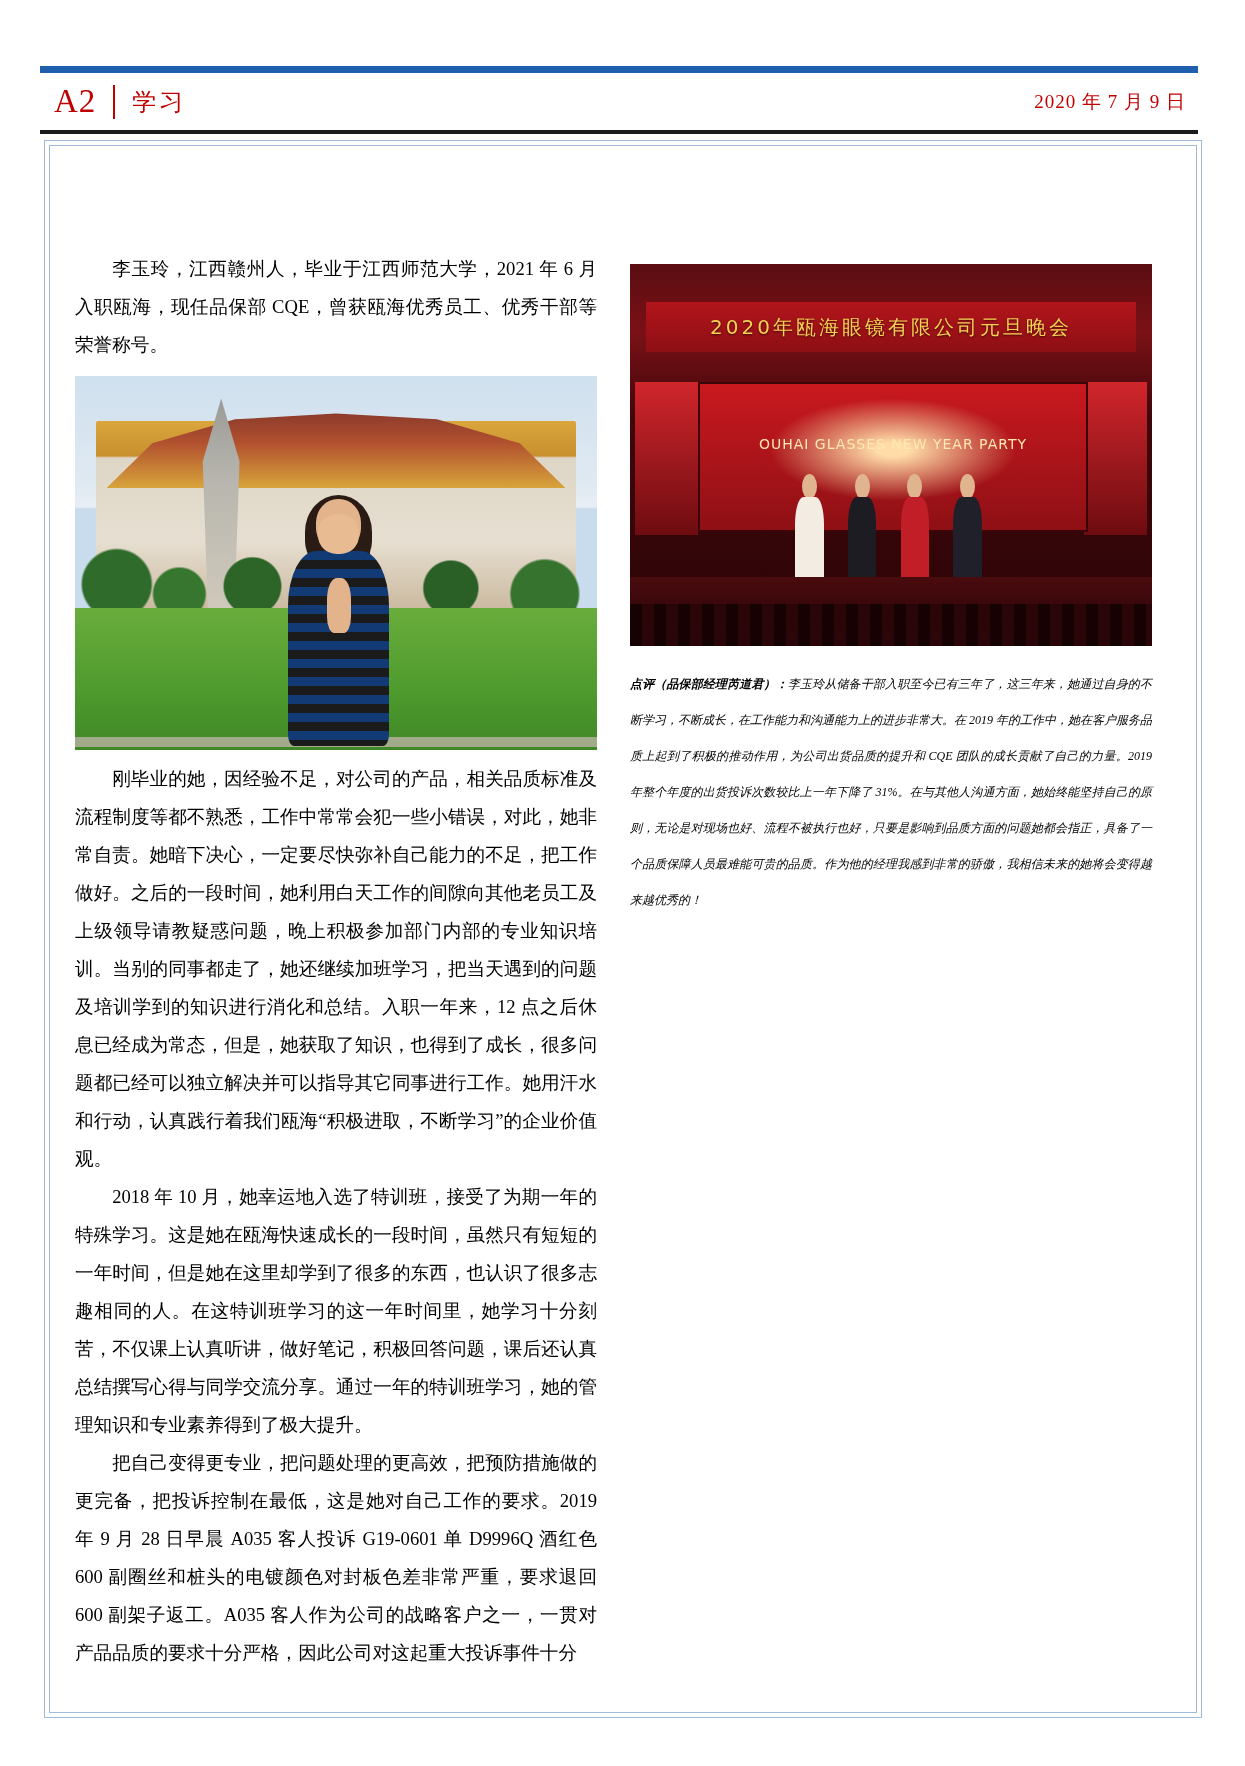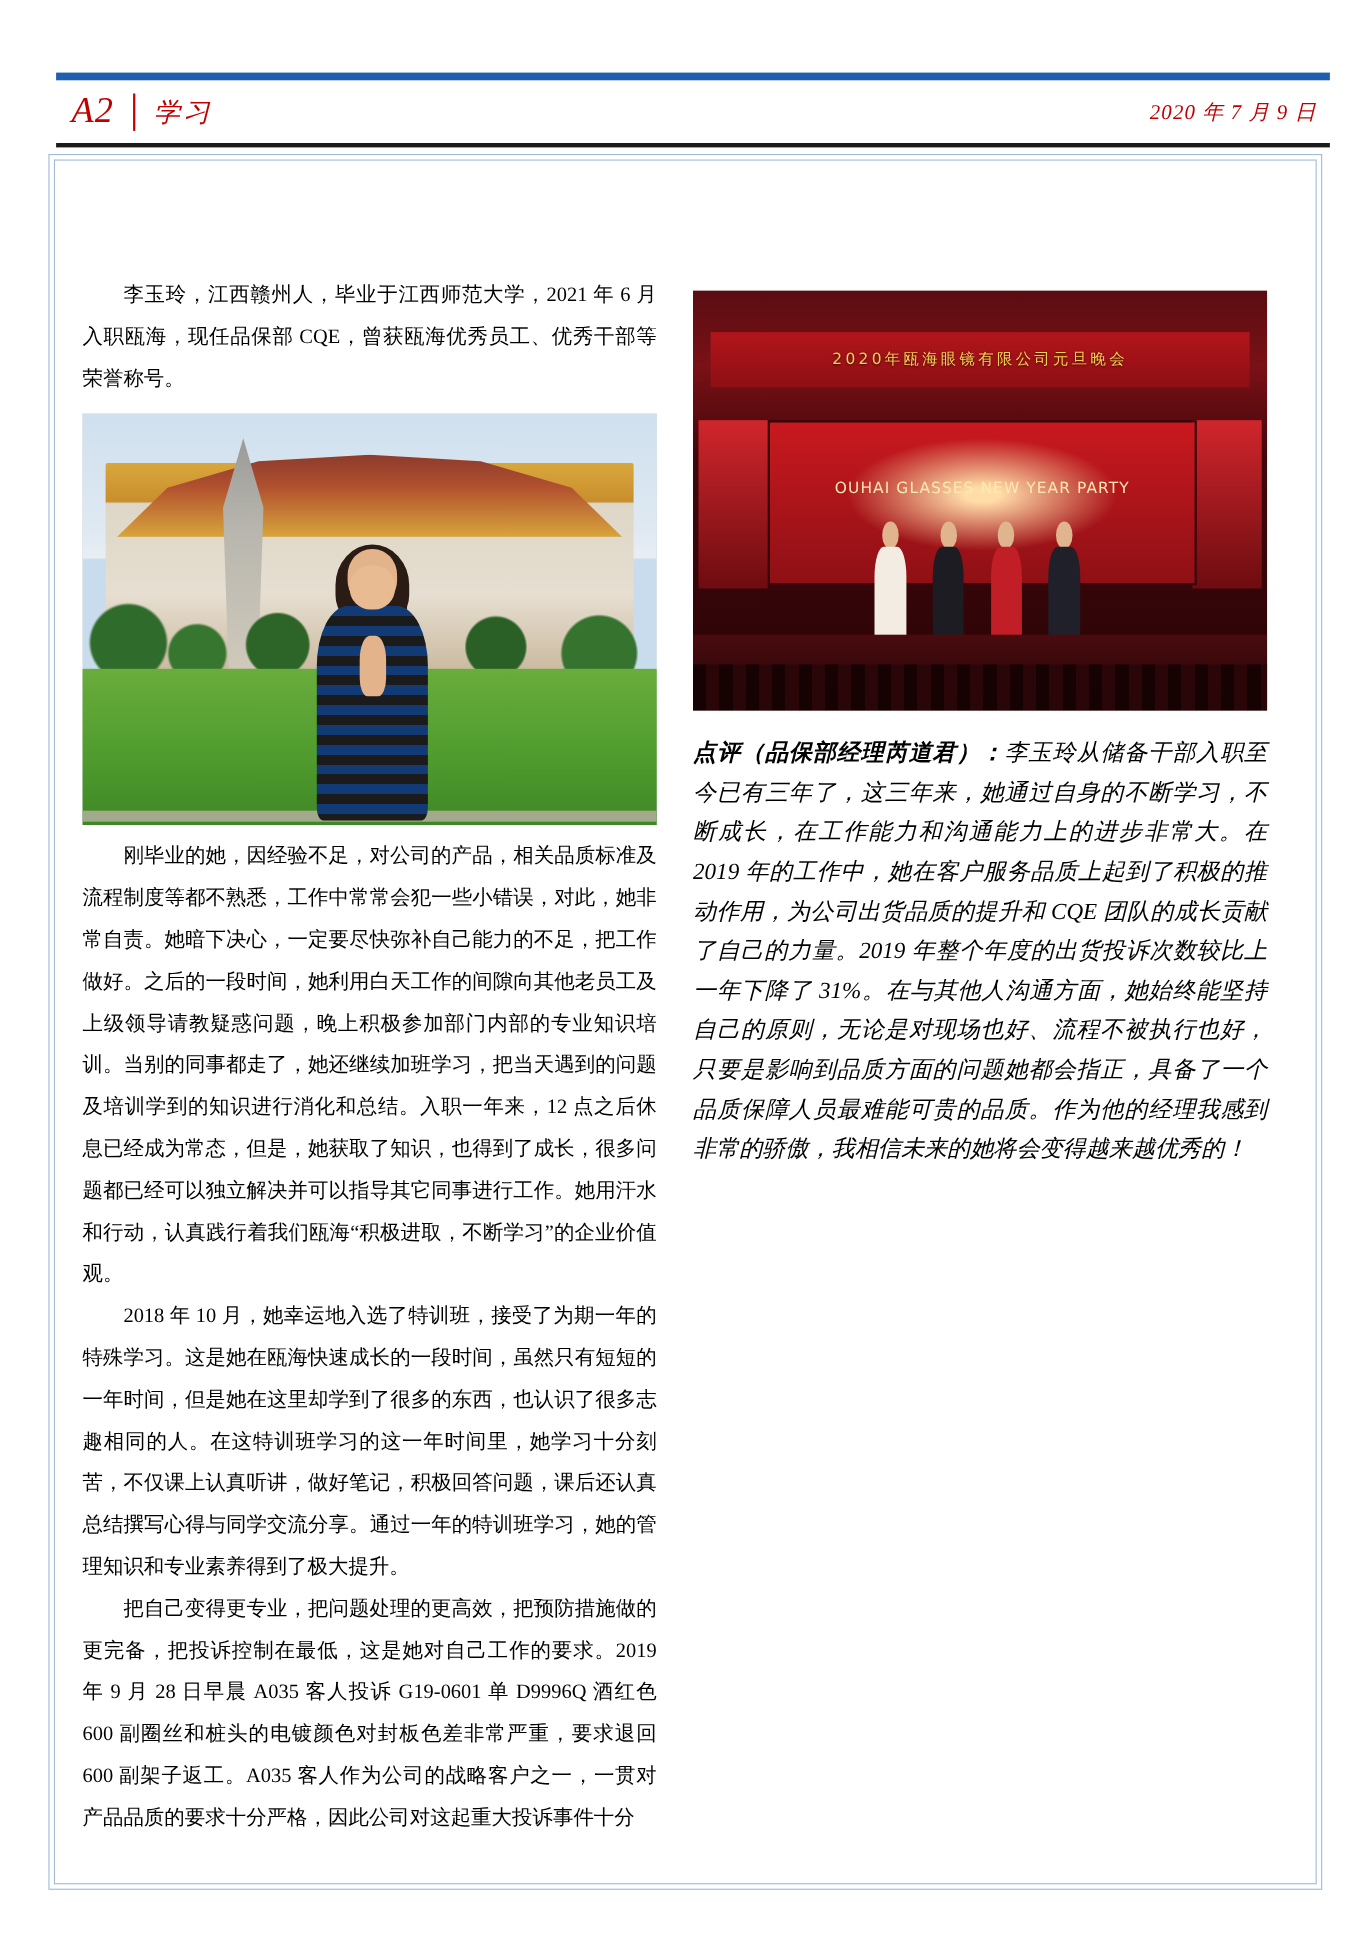--- a/index.html
+++ b/index.html
@@ -19,25 +19,24 @@
     position: absolute;
     left: 0; top: 0;
     width: 1245px;
     height: 1766px;
     box-sizing: border-box;
   }
 
   
   .masthead {
     position: absolute;
-    left: 51px;
+    left: 40px;
     top: 66px;
     width: 1158px;
     height: 68px;
-    font-style: italic;
   }
   .masthead-topbar {
     position: absolute;
     left: 0; top: 0;
     width: 100%;
     height: 7px;
     background: #1F5FAE;
   }
   .masthead-bottombar {
     position: absolute;
@@ -287,21 +286,21 @@
   }
   .stage-banner {
     position: absolute;
     left: 3%;
     top: 10%;
     width: 94%;
     height: 13%;
     background: linear-gradient(to bottom, #b2151b, #8d0f14);
     color: #f7d154;
     font-family: "DejaVu Sans", sans-serif;
-    font-size: 14px;
+    font-size: 20px;
     letter-spacing: 3px;
     display: flex;
     align-items: center;
     justify-content: center;
     text-shadow: 0 1px 2px rgba(0,0,0,.6);
     white-space: nowrap;
     overflow: hidden;
   }
   .stage-screen {
     position: absolute;
@@ -382,21 +381,21 @@
     width: 100%;
     height: 11%;
     background:
       repeating-linear-gradient(to right, #150203 0 12px, #2a0608 12px 24px);
     opacity: .95;
   }
 
   
   .commentary {
     font-style: italic;
-    font-size: 21px;
+    font-size: 12px;
     line-height: 36px;
     text-align: justify;
     margin-top: 20px;
   }
   .commentary .lead {
     font-weight: bold;
     font-style: italic;
   }
 </style>
 </head>

